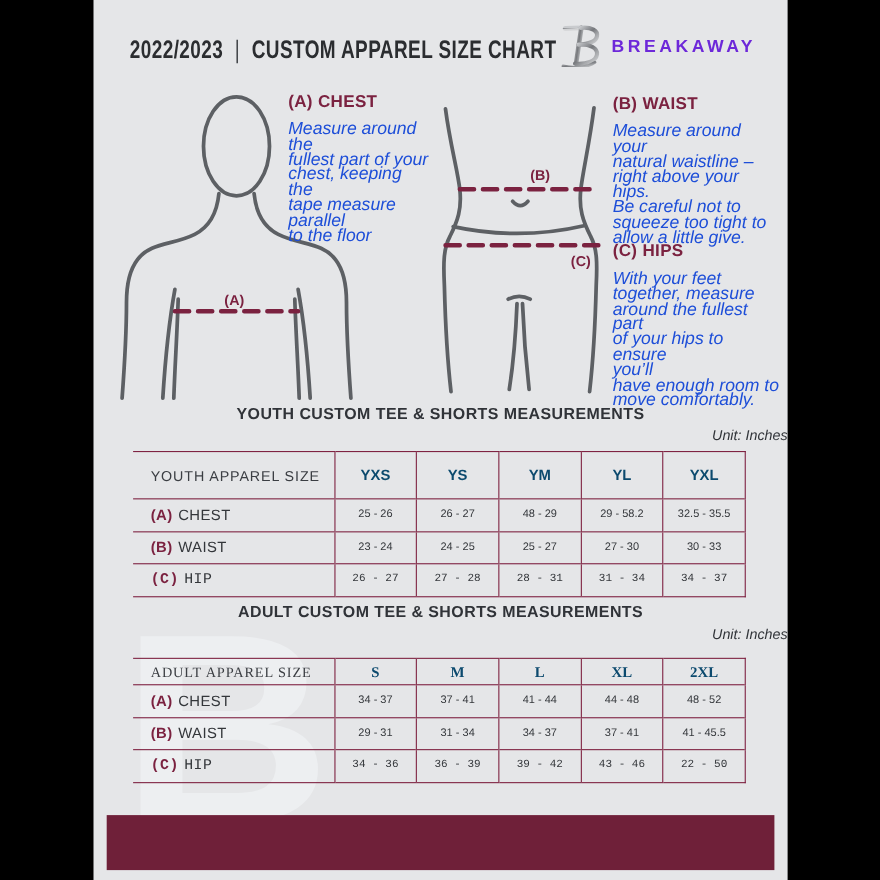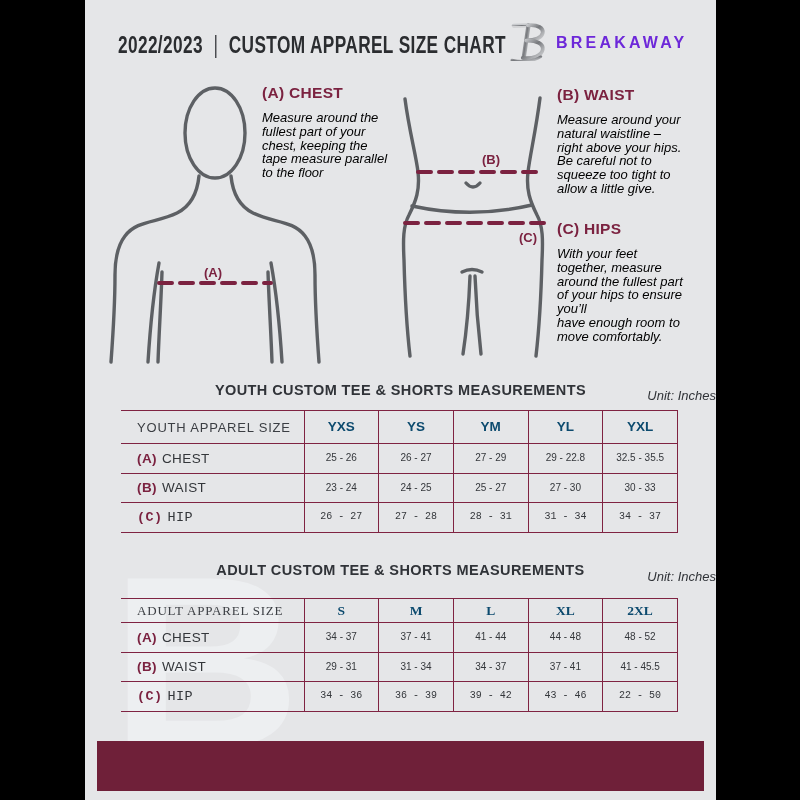--- a/index.html
+++ b/index.html
@@ -21,44 +21,44 @@
   
   .fig { position:absolute; z-index:2; }
   .fig path, .fig ellipse { fill:none; stroke:#5d6064; stroke-width:3.4;
                             stroke-linecap:round; }
   .dash { stroke:#7b2240 !important; stroke-width:4 !important; stroke-dasharray:13 8; }
   .fig text { font-family:"Liberation Sans","DejaVu Sans",sans-serif; font-size:13px;
               font-weight:700; fill:#7b2240; text-anchor:middle; }
 
   .guide-block { position:absolute; z-index:2; }
   .guide-block h2 { font-size:15.5px; font-weight:700; color:#7b2240; letter-spacing:.3px; }
-  .guide-block p  { margin-top:9px; font-size:13px; font-style:italic; line-height:13.8px;
-                    color:#000000; white-space:pre-line; }
+  .guide-block p  { margin-top:9px; font-size:16px; font-style:italic; line-height:13.8px;
+                    color:#1d4ed8; white-space:pre-line; }
 
   
   .sec-title { position:absolute; left:0; width:100%; text-align:center; z-index:2;
-               font-size:14.5px; font-weight:700; color:#303338; letter-spacing:.4px;margin-top:13px; }
+               font-size:14.5px; font-weight:700; color:#303338; letter-spacing:.4px; }
   .sec-unit  { position:absolute; left:0; width:100%; text-align:right; z-index:2;
                font-size:13px; font-style:italic; color:#303338; }
 
   
   table.size-table { position:absolute; left:36px; width:557px; z-index:2;
                      border-collapse:collapse; table-layout:fixed; }
   table.size-table col.c0 { width:183px; }
   table.size-table td { border-top:1.5px solid #7f2342; padding:0; vertical-align:middle;
                         text-align:center; font-size:10px; color:#34373b; line-height:1; }
   table.size-table tr:last-child td { border-bottom:1.5px solid #7f2342;font-family:Liberation Mono, monospace; }
   table.size-table td + td { border-left:1.5px solid #7f2342; }
   table.size-table td:last-child { border-right:1.5px solid #7f2342; }
   table.size-table td.rowhead { text-align:left; padding-left:16px; font-size:13.5px;
                                 color:#33363a; letter-spacing:.4px; }
   table.size-table tr.head td.rowhead { font-size:13px; letter-spacing:.8px; color:#3b3e43; }
   table.size-table tr.head td.size { font-weight:700; font-size:13.5px; color:#0c4a6e; }
   .mk { font-weight:700; color:#7b2240; margin-right:5px; }
-  #youth-table tr.head { height:33px; }  #youth-table tr.data { height:29.5px; }
+  #youth-table tr.head { height:43px; }  #youth-table tr.data { height:29.5px; }
   #adult-table tr.head { height:24px;font-family:Liberation Serif, serif; }  #adult-table tr.data { height:29.5px; }
 
   
   .watermark { position:absolute; left:25px; top:540px; z-index:1; font-weight:700;
                font-size:245px; line-height:1; color:#edeff1;
                transform:scaleX(1.08); transform-origin:left top; }
   .footer-bar { position:absolute; left:12px; top:741px; width:607px; height:50px;
                 background:#6f2039; z-index:3; }
 </style>
 </head>
@@ -165,22 +165,22 @@
         <td class="size">YXS</td>
         <td class="size">YS</td>
         <td class="size">YM</td>
         <td class="size">YL</td>
         <td class="size">YXL</td>
       </tr>
       <tr class="data">
         <td class="rowhead"><span class="mk">(A)</span><span>CHEST</span></td>
         <td>25 - 26</td>
         <td>26 - 27</td>
-        <td>27 - 29</td>
-        <td>29 - 22.8</td>
+        <td>48 - 29</td>
+        <td>29 - 58.2</td>
         <td>32.5 - 35.5</td>
       </tr>
       <tr class="data">
         <td class="rowhead"><span class="mk">(B)</span><span>WAIST</span></td>
         <td>23 - 24</td>
         <td>24 - 25</td>
         <td>25 - 27</td>
         <td>27 - 30</td>
         <td>30 - 33</td>
       </tr>

